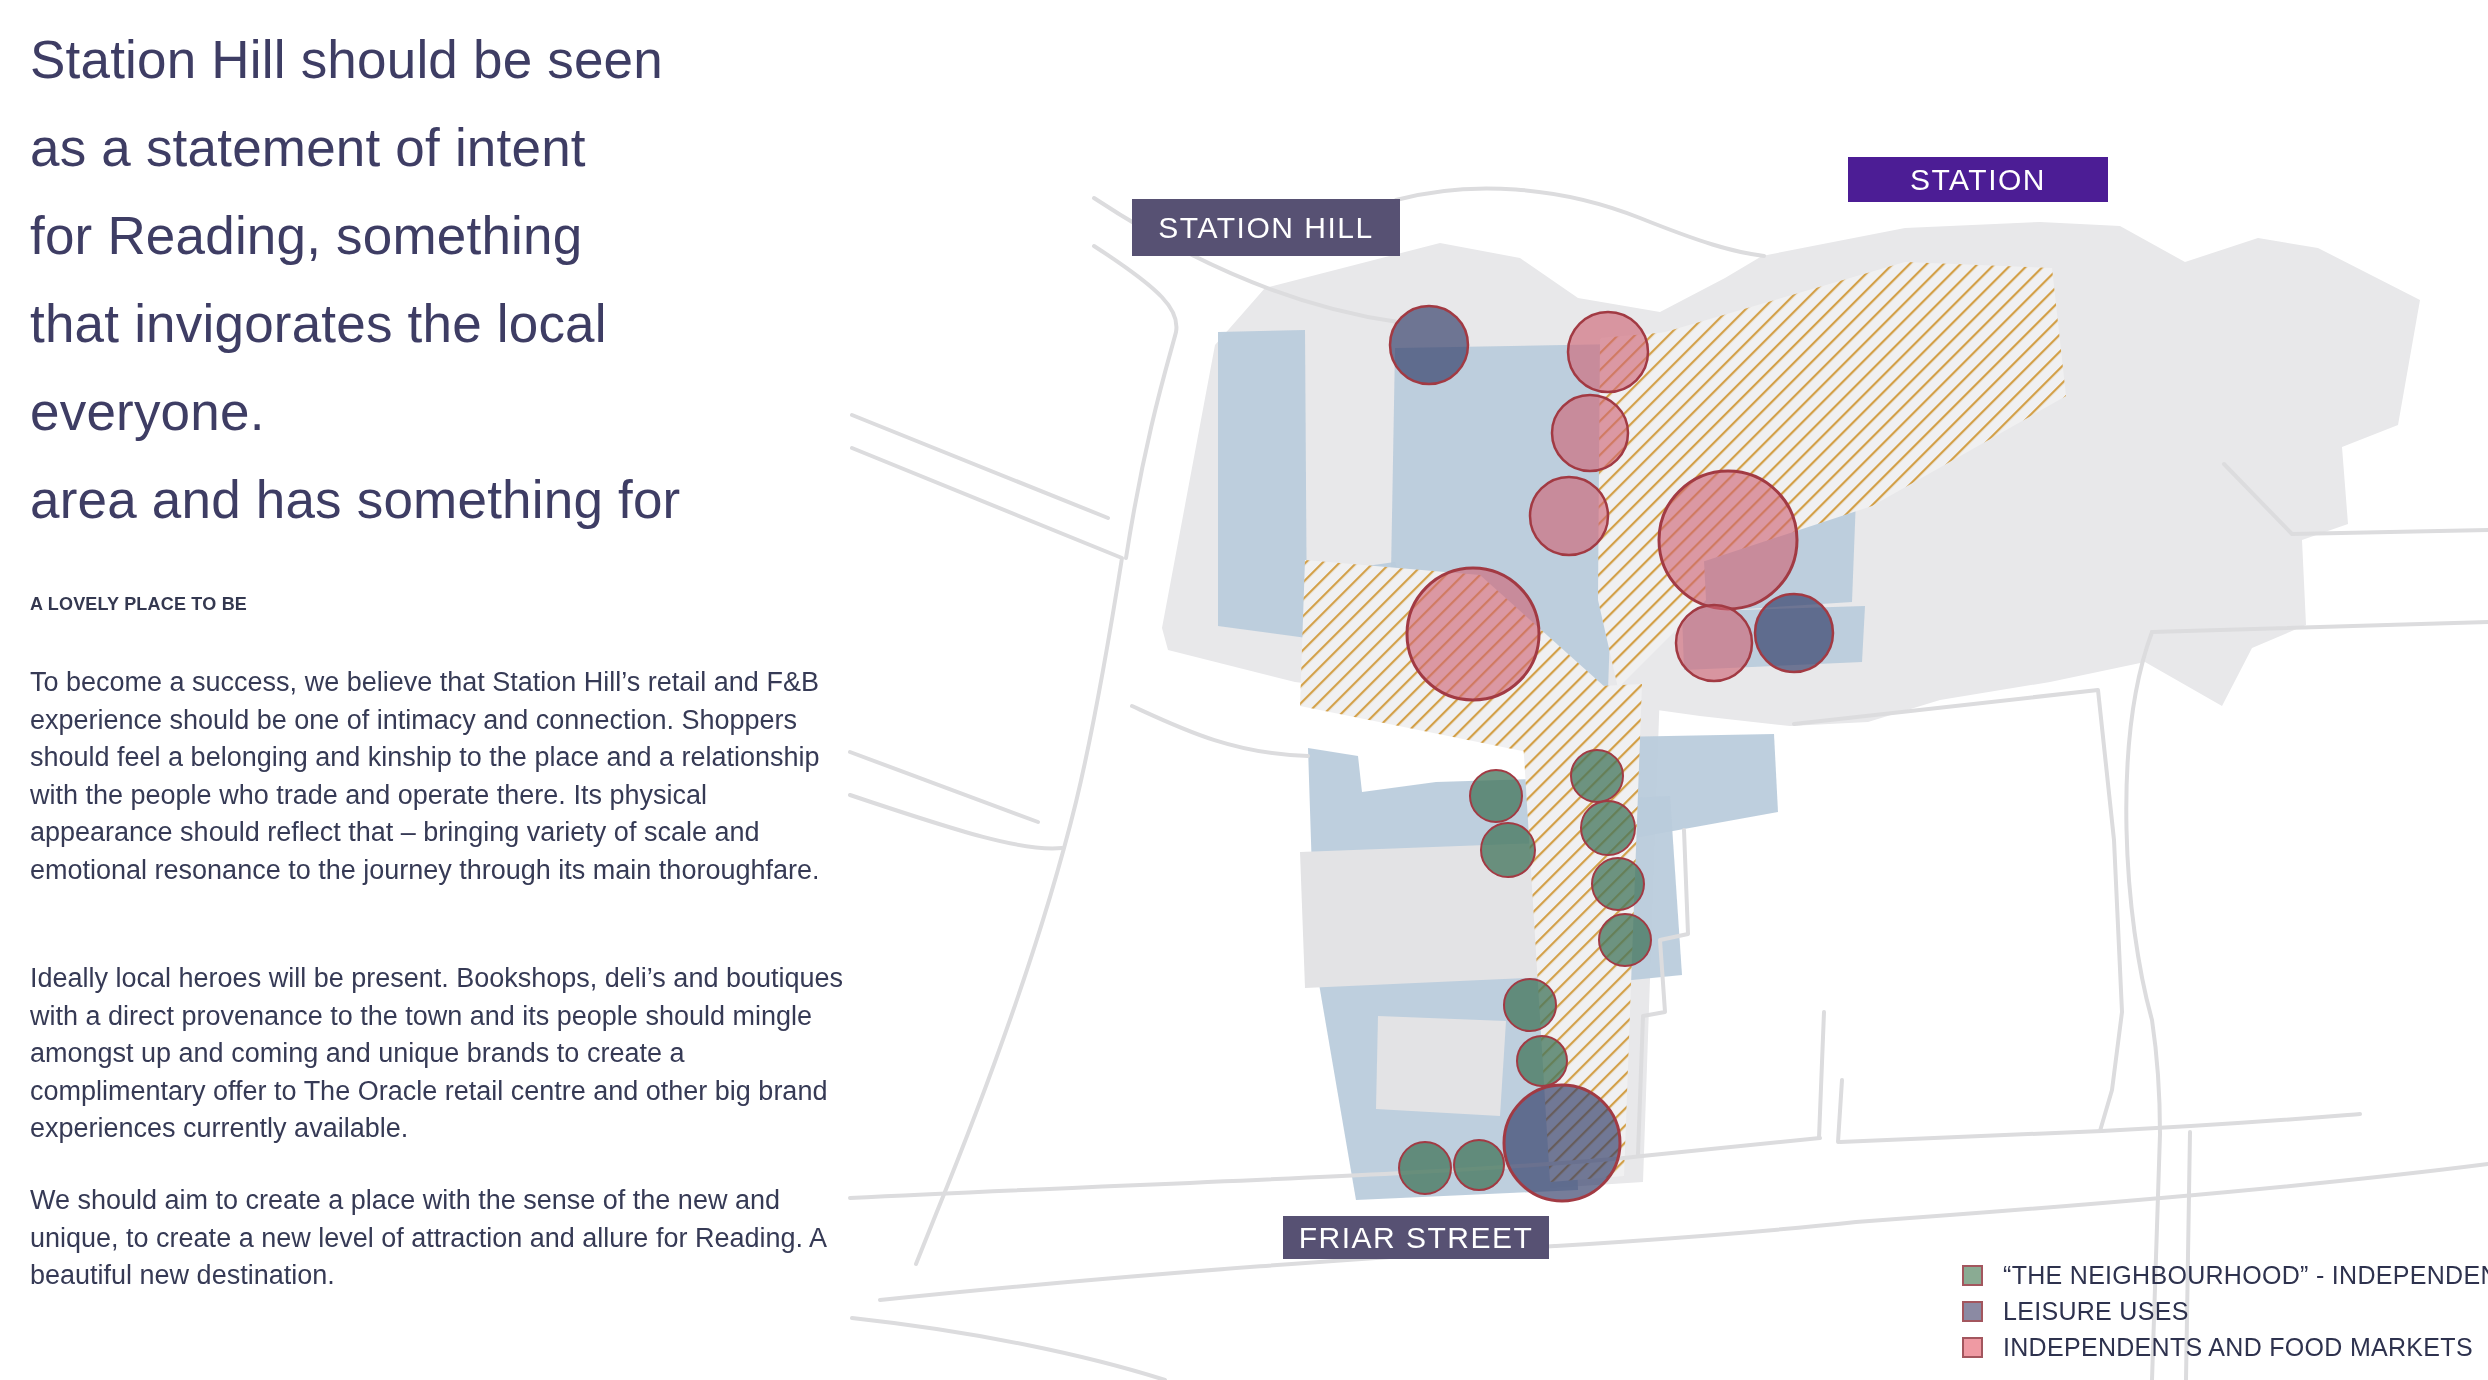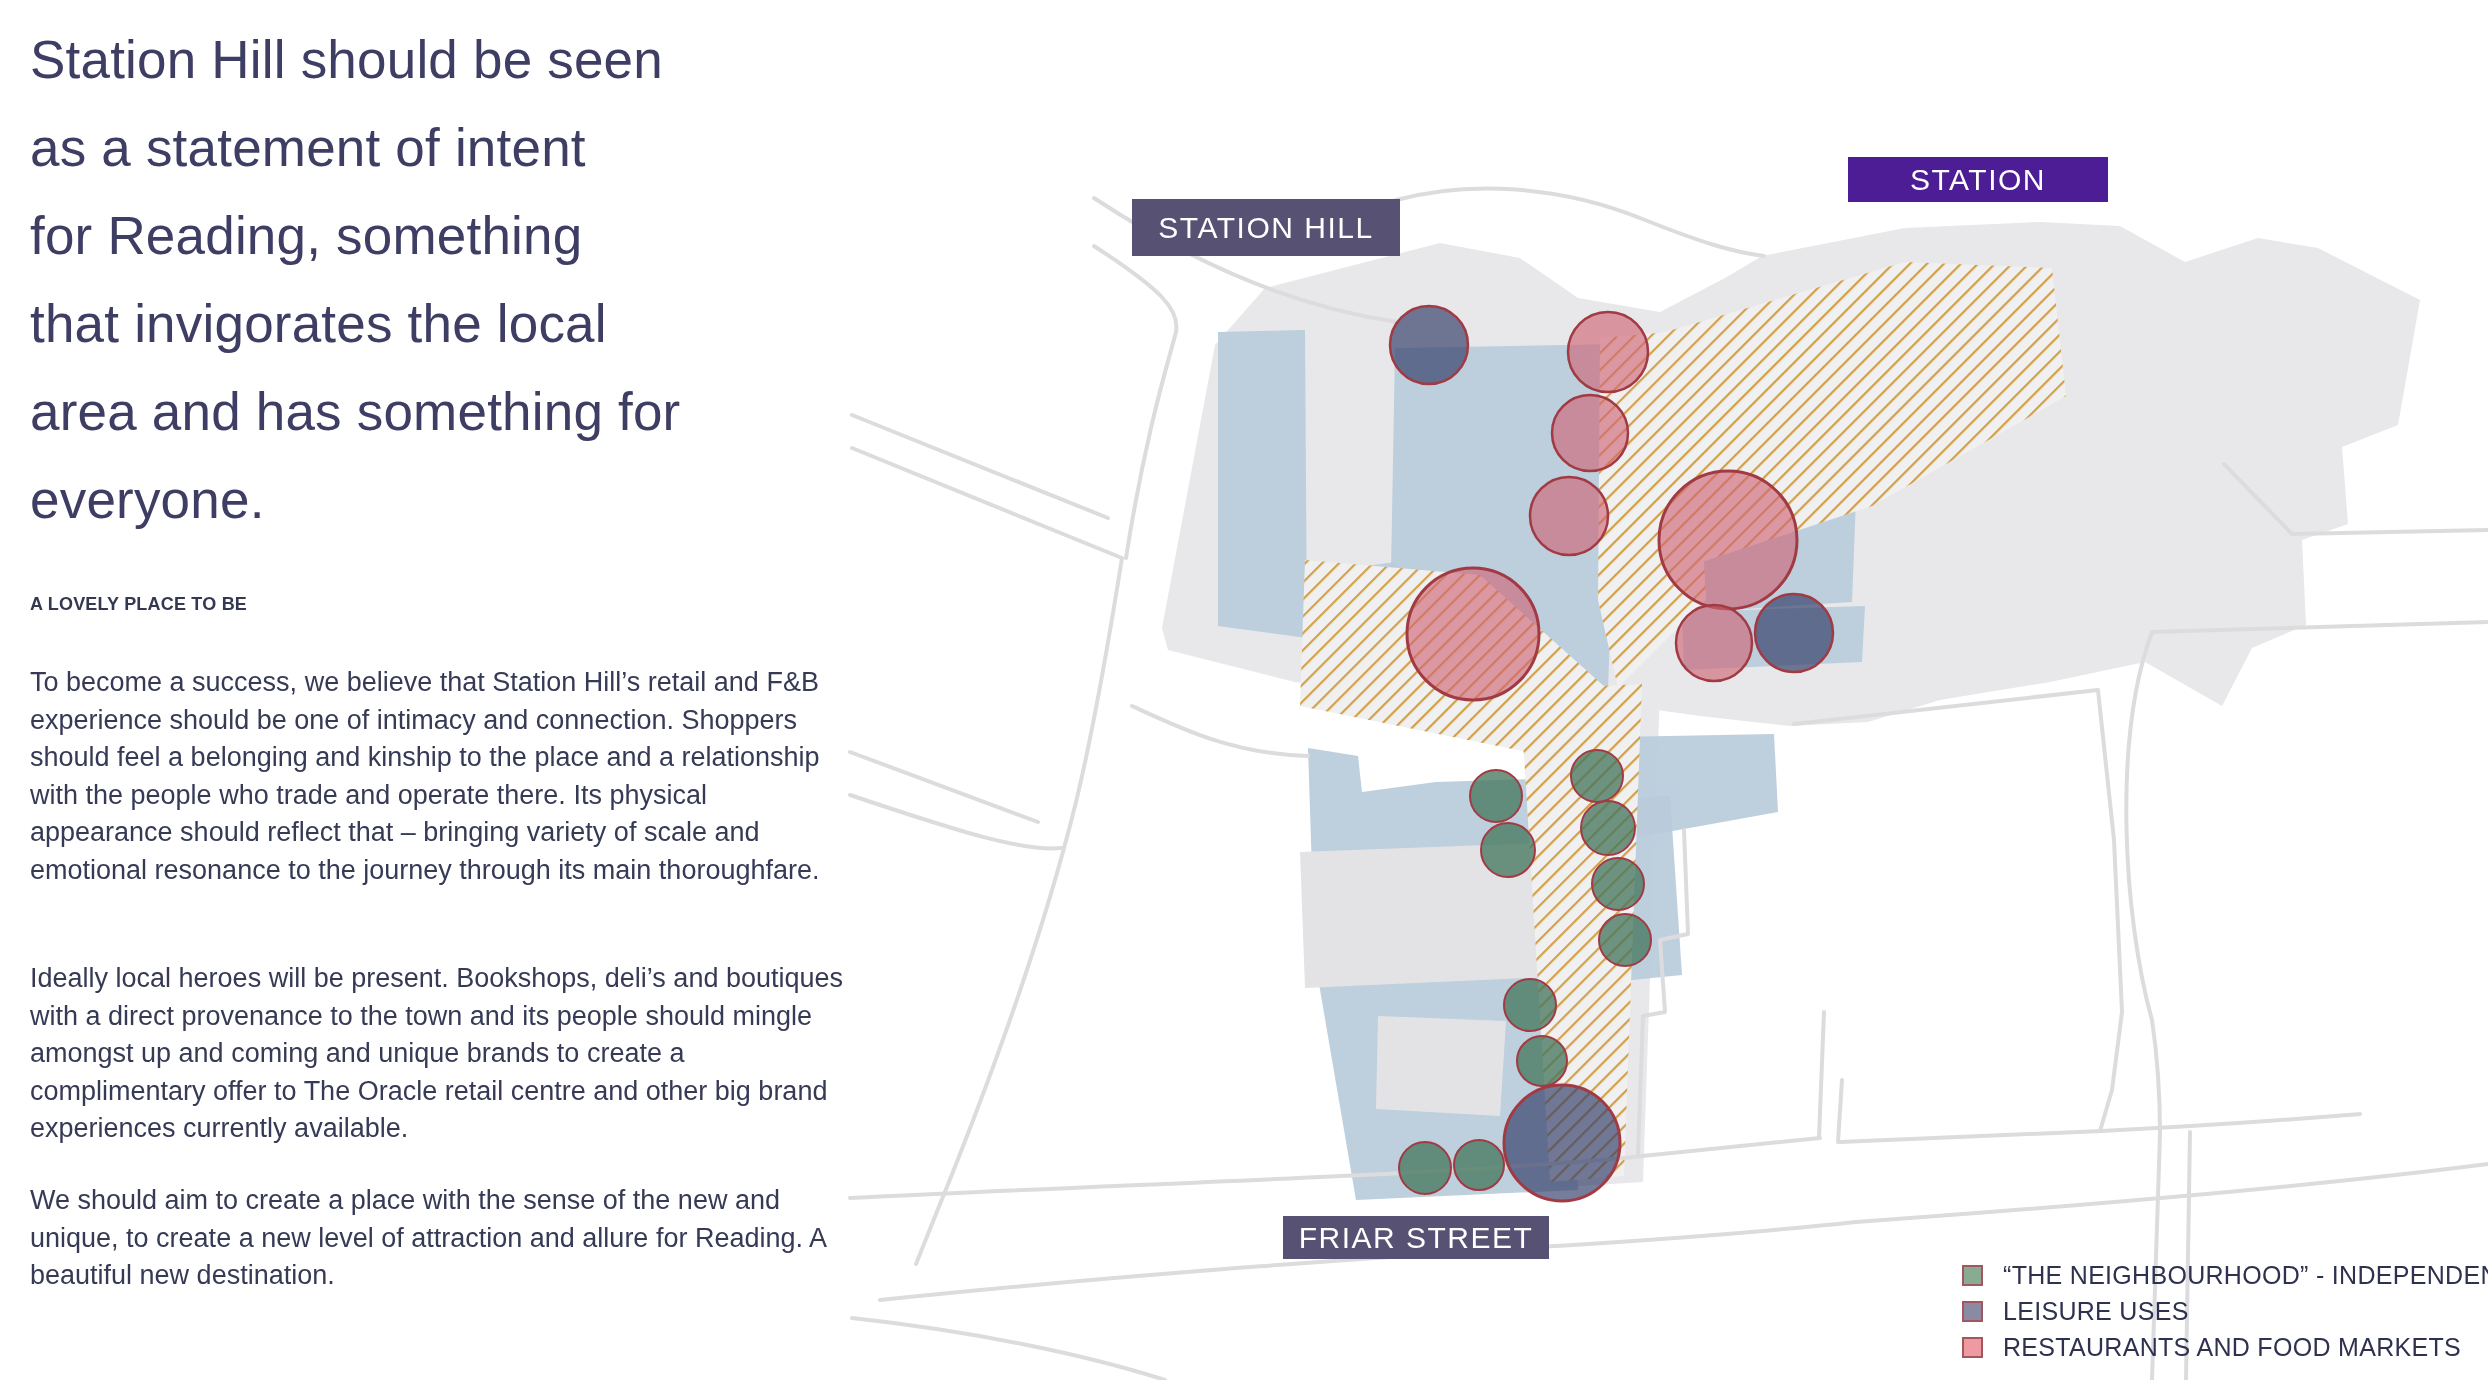--- a/index.html
+++ b/index.html
@@ -96,22 +96,22 @@
     <circle cx="1542" cy="1061" r="25" fill="#43755c" fill-opacity="0.76" stroke="#a23a43" stroke-width="2"></circle>
     <circle cx="1479" cy="1165" r="25" fill="#43755c" fill-opacity="0.76" stroke="#a23a43" stroke-width="2"></circle>
     <circle cx="1425" cy="1168" r="26" fill="#43755c" fill-opacity="0.76" stroke="#a23a43" stroke-width="2"></circle>
   </svg>
 
 <div id="intro">
   <div>Station Hill should be seen</div>
   <div>as a statement of intent</div>
   <div>for Reading, something</div>
   <div>that invigorates the local</div>
+  <div>everyone.</div>
   <div>area and has something for</div>
-  <div>everyone.</div>
 </div>
 
 <div id="section-heading">A LOVELY PLACE TO BE</div>
 <div id="para-1" class="body-para">To become a success, we believe that Station Hill’s retail and F&amp;B experience should be one of intimacy and connection. Shoppers should feel a belonging and kinship to the place and a relationship with the people who trade and operate there. Its physical appearance should reflect that – bringing variety of scale and emotional resonance to the journey through its main thoroughfare.</div>
 <div id="para-2" class="body-para">Ideally local heroes will be present. Bookshops, deli’s and boutiques with a direct provenance to the town and its people should mingle amongst up and coming and unique brands to create a complimentary offer to The Oracle retail centre and other big brand experiences currently available.</div>
 <div id="para-3" class="body-para">We should aim to create a place with the sense of the new and unique, to create a new level of attraction and allure for Reading.  A beautiful new destination.</div>
 
 <div id="label-station-hill" class="map-label" style="background: rgb(87, 81, 115);">STATION HILL</div>
 <div id="label-station" class="map-label" style="background: #4c1d95;">STATION</div>
 <div id="label-friar-street" class="map-label" style="background: rgb(87, 81, 115);">FRIAR STREET</div>
@@ -120,15 +120,15 @@
   <div class="legend-row">
     <span class="legend-swatch" style="background: rgb(138, 171, 147); border-color: rgb(163, 86, 94);"></span>
     <span class="legend-label">“THE NEIGHBOURHOOD” - INDEPENDENTS</span>
   </div>
   <div class="legend-row">
     <span class="legend-swatch" style="background: rgb(139, 138, 163); border-color: rgb(163, 86, 94);"></span>
     <span class="legend-label">LEISURE USES</span>
   </div>
   <div class="legend-row">
     <span class="legend-swatch" style="background: rgb(239, 154, 163); border-color: rgb(163, 86, 94);"></span>
-    <span class="legend-label">RESTAURANTS AND FOOD MARKETS</span>
+    <span class="legend-label">INDEPENDENTS AND FOOD MARKETS</span>
   </div>
 </div>
 
 </body></html>

